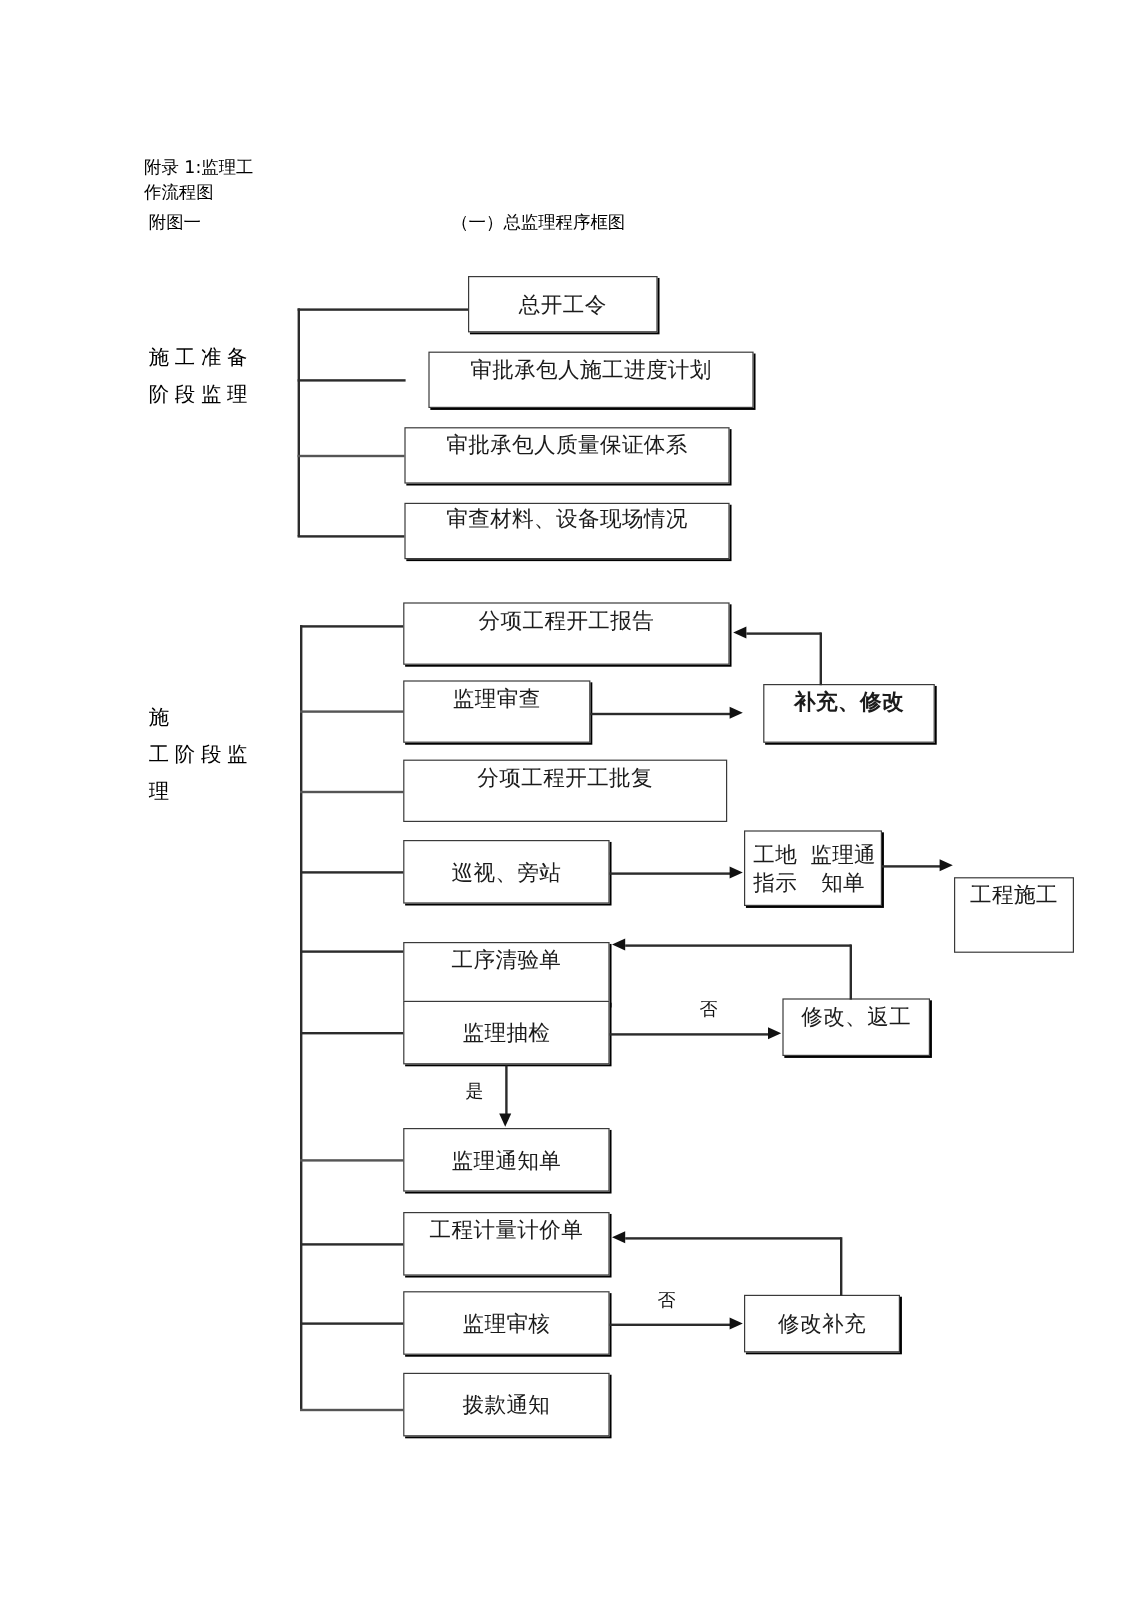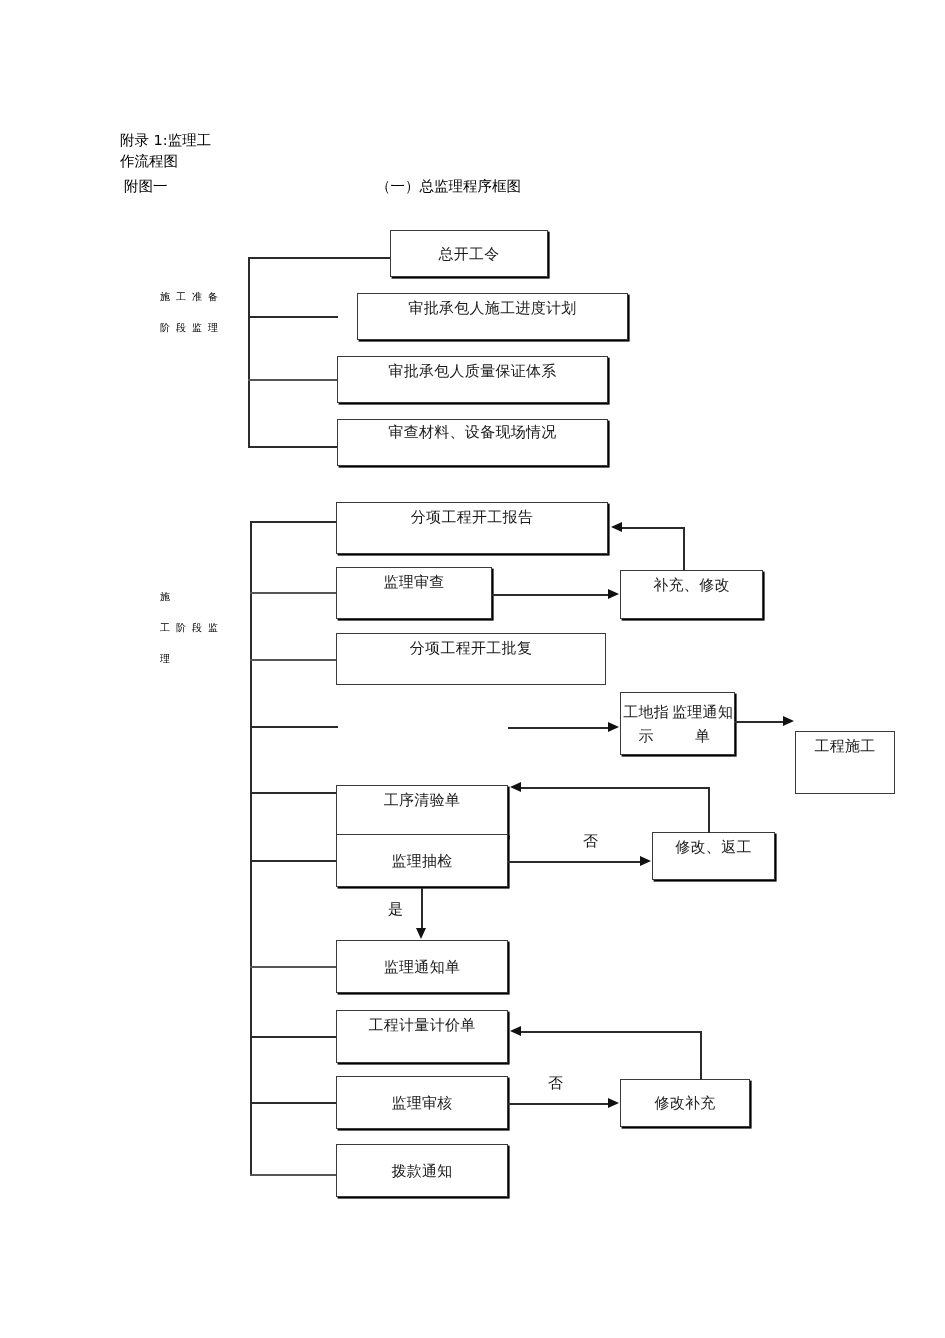--- a/index.html
+++ b/index.html
@@ -28,42 +28,41 @@
     white-space: pre;
     color: #000;
   }
   #doc-title      { left: 120px; top: 130px; }
   #fig-label      { left: 124px; top: 176px; }
   #fig-title      { left: 376px; top: 176px; }
 
   
   .stage-label {
     position: absolute;
-    font-family: Liberation Mono, monospace;
-    font-size: 10px;
+    font-family: Liberation Sans, sans-serif;
+    font-size: 17px;
     line-height: 31px;
     white-space: pre;
     color: #000;
-    margin-left: 36px;
   }
   #stage-prep { left: 124px; top: 282px; }
   #stage-exec { left: 124px; top: 582px; }
 
   
   .box {
     position: absolute;
     box-sizing: border-box;
     border: 1px solid #3a3a3a;
     background: #ffffff;
     display: flex;
     align-items: center;
     justify-content: center;
     text-align: center;
     font-family: "Liberation Serif", "DejaVu Serif", serif;
-    font-size: 15px;
+    font-size: 18px;
     line-height: 20px;
     color: #1b1b1b;
     letter-spacing: 0.3px;
   }
   
   .box.top-text { align-items: flex-start; padding-top: 4px; }
   .box.shadow {
     box-shadow: 1.6px 1.6px 0 #000;
   }
   .box .lbl { display: block; }
@@ -157,40 +156,43 @@
 
   <div class="box shadow top-text" style="left:336px; top:502px; width:272px; height:52px;">
     <span class="lbl">分项工程开工报告</span>
   </div>
   <div class="box shadow top-text" style="left:336px; top:567px; width:156px; height:52px;">
     <span class="lbl">监理审查</span>
   </div>
   <div class="box top-text" style="left:336px; top:633px; width:270px; height:52px;">
     <span class="lbl">分项工程开工批复</span>
   </div>
+  <div class="box shadow" style="left:336px; top:700px; width:172px; height:53px;">
+    <span class="lbl">巡视、旁站</span>
+  </div>
   <div class="box shadow top-text" style="left:336px; top:785px; width:172px; height:53px;">
     <span class="lbl">工序清验单</span>
   </div>
   <div class="box shadow" style="left:336px; top:834px; width:172px; height:53px;">
     <span class="lbl">监理抽检</span>
   </div>
   <div class="box shadow" style="left:336px; top:940px; width:172px; height:53px;">
     <span class="lbl">监理通知单</span>
   </div>
   <div class="box shadow top-text" style="left:336px; top:1010px; width:172px; height:53px;">
     <span class="lbl">工程计量计价单</span>
   </div>
   <div class="box shadow" style="left:336px; top:1076px; width:172px; height:53px;">
     <span class="lbl">监理审核</span>
   </div>
   <div class="box shadow" style="left:336px; top:1144px; width:172px; height:53px;">
     <span class="lbl">拨款通知</span>
   </div>
 
-  <div class="box shadow top-text" style="left:620px; top:570px; width:143px; height:49px;">
+  <div class="box shadow top-text" style="left:636px; top:570px; width:143px; height:49px;font-weight:bold;">
     <span class="lbl">补充、修改</span>
   </div>
 
   <div class="box shadow" style="left:620px; top:692px; width:115px; height:63px; flex-direction:row; justify-content:center;">
     <span class="lbl-2">工地指示</span>
     <span class="lbl-2">监理通知单</span>
   </div>
 
   <div class="box top-text" style="left:795px; top:690px; width:100px; height:63px;margin-top:41px;">
     <span class="lbl">工程施工</span>

